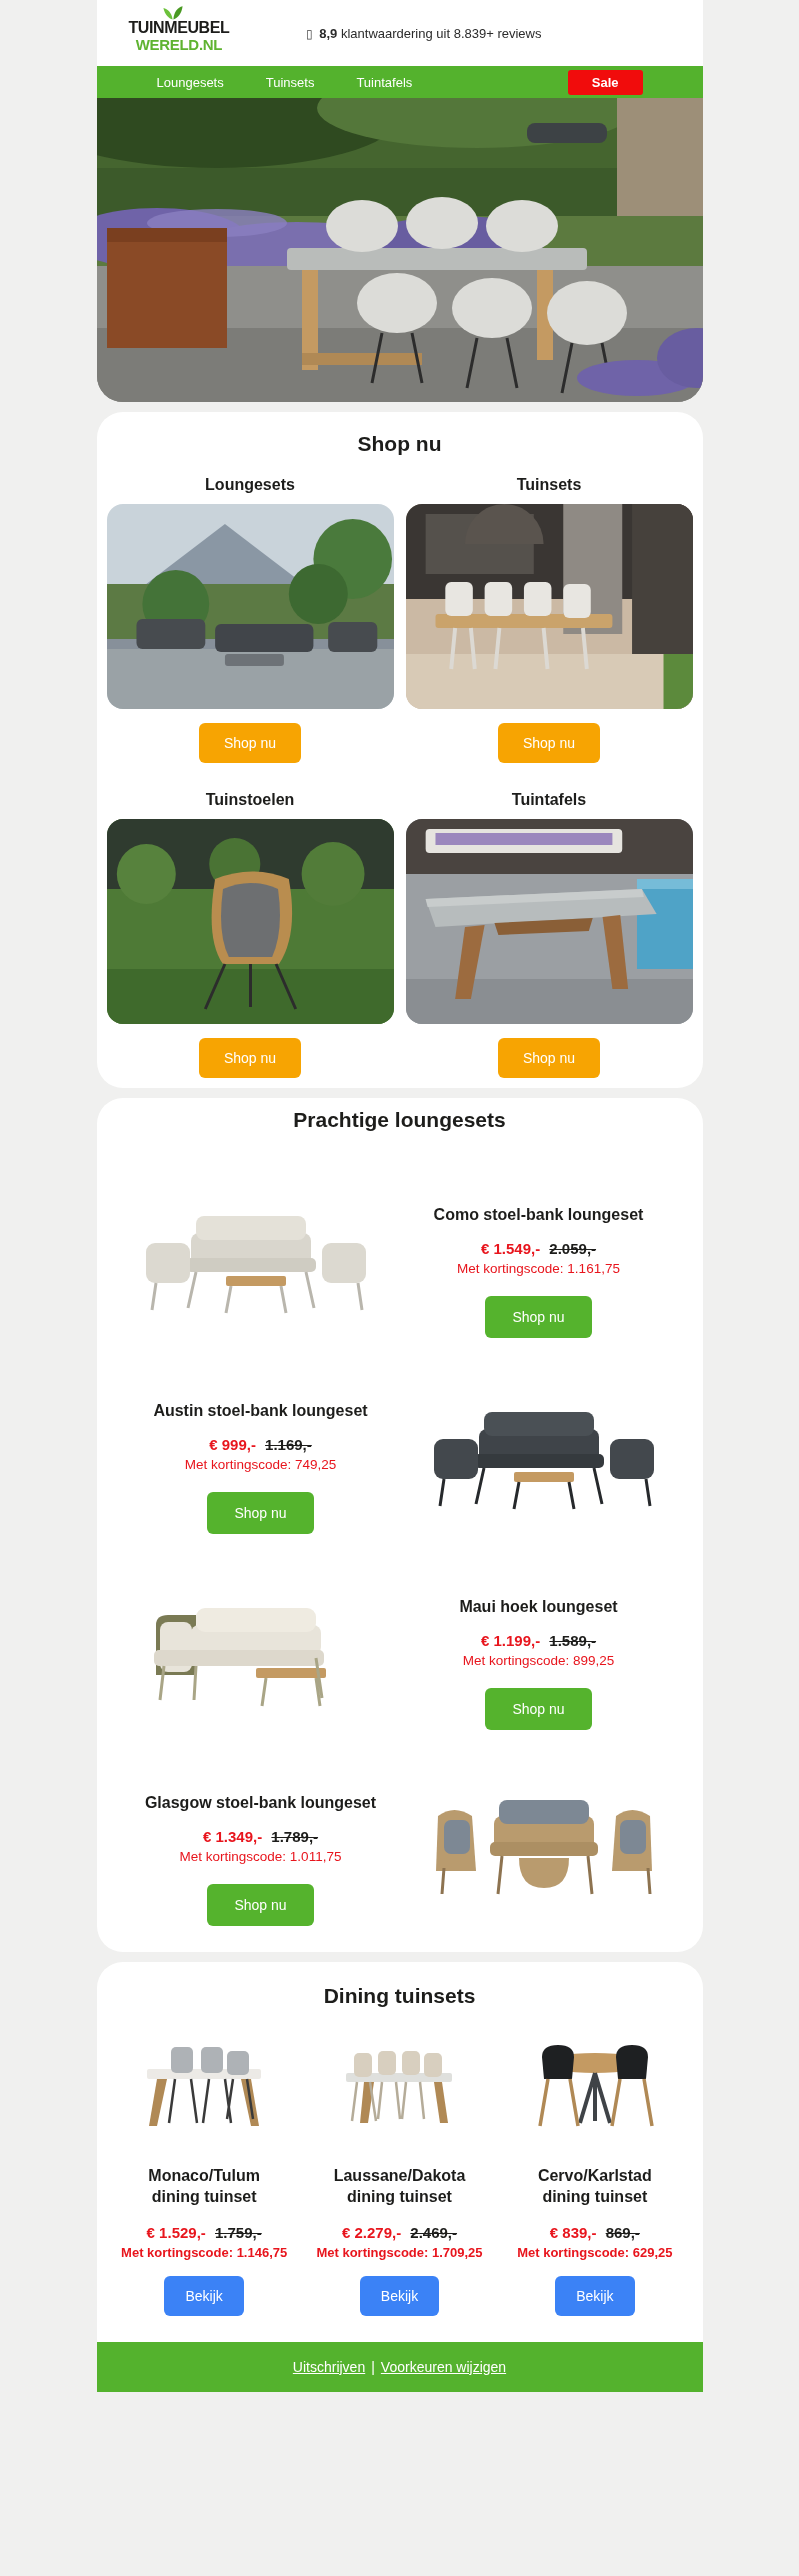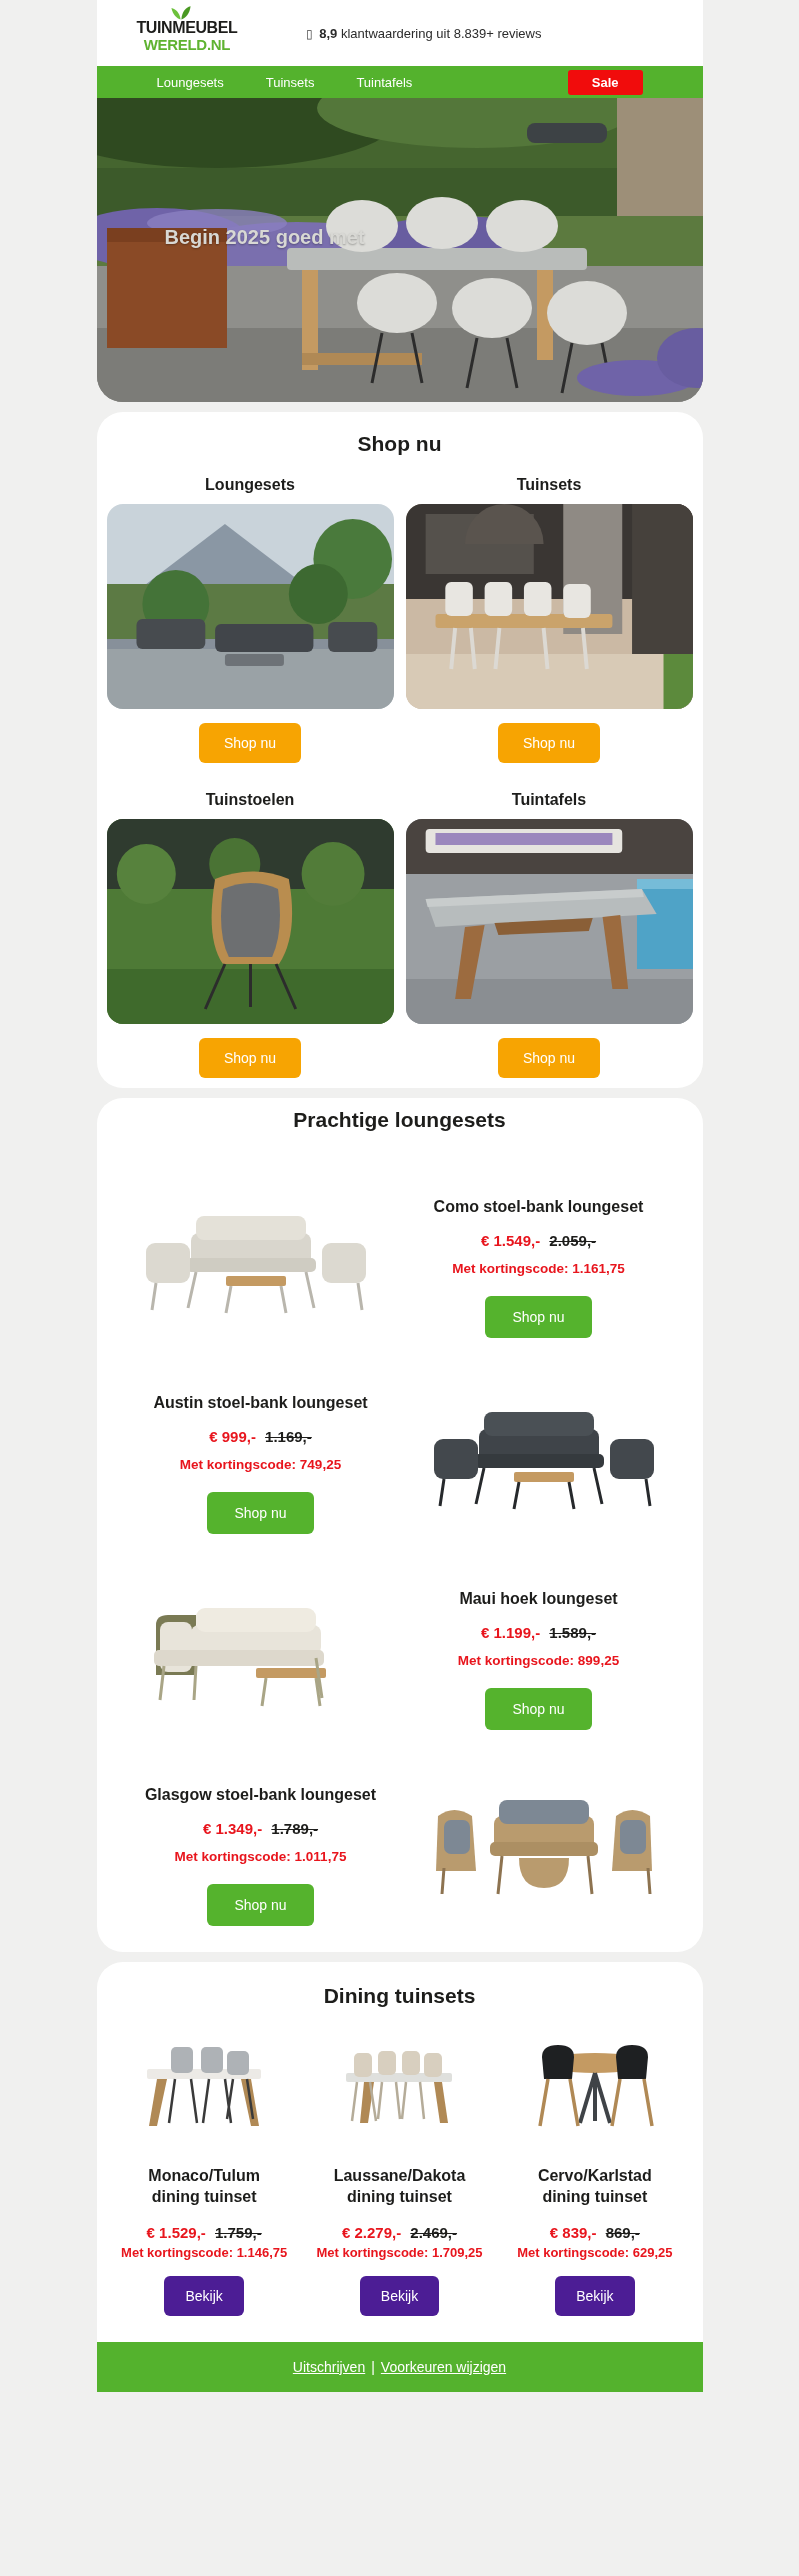--- a/index.html
+++ b/index.html
@@ -4,21 +4,21 @@
 <style>
   * { margin:0; padding:0; box-sizing:border-box; }
   body { background:#f0f0ef; font-family:"Liberation Sans", sans-serif; }
   .page { width:799px; height:2576px; margin:0 auto; background:#f0f0ef; overflow:hidden; }
   .content { width:606px; margin:0 auto; }
 
   
   .top-card { background:#fff; border-radius:0 0 26px 26px; overflow:hidden; }
 
   .hdr { position:relative; height:66px; background:#fff; }
-  .logo { position:absolute; left:40px; top:10px; text-align:center; line-height:1; cursor:pointer; }
+  .logo { position:absolute; left:32px; top:10px; text-align:center; line-height:1; cursor:pointer; }
   .logo .leaf { position:absolute; left:34px; top:-4px; width:20px; height:14px; }
   .logo-l1 { font-size:16px; font-weight:800; letter-spacing:-0.4px; color:#1d1d1b; margin-top:10px; }
   .logo-l2 { font-size:15px; font-weight:800; letter-spacing:-0.3px; color:#5fb331; margin-top:1px; }
   .rating { position:absolute; left:54%; top:50%; transform:translate(-50%,-50%); font-size:13px; color:#2b2b2b; white-space:nowrap; }
   .rating .tofu { font-size:12px; color:#444; margin-right:3px; }
   .rating b { font-weight:800; }
 
   .nav { height:32px; background:#54b22d; display:flex; align-items:center; padding:0 60px; gap:42px; }
   .nav a { color:#fff; font-size:13px; text-decoration:none; cursor:pointer; }
   .sale-btn { margin-left:auto; background:#f10c0c; color:#fff; font-size:13px; font-weight:700; padding:5px 24px; border-radius:3px; cursor:pointer; }
@@ -54,34 +54,34 @@
   .lounge-card h2 { margin-bottom:10px; }
   .product-row { display:flex; align-items:flex-end; min-height:196px; }
   .product-row.reverse { flex-direction:row-reverse; }
   .p-image { width:278px; display:flex; justify-content:center; align-items:center; cursor:pointer; }
   .p-image svg { width:240px; height:150px; display:block; }
   .p-info { flex:1; text-align:center; }
   .p-info h3 { font-size:16px; font-weight:800; color:#1d1d1b; margin-bottom:16px; }
   .price-line { font-size:15px; font-weight:800; }
   .price-new { color:#e8151d; }
   .price-old { color:#1d1d1b; text-decoration:line-through; margin-left:5px; }
-  .discount { margin-top:12px; font-size:13.5px; font-weight:700; color:#e8151d; }
+  .discount { margin-top:4px; font-size:13.5px; font-weight:400; color:#e8151d; }
   .btn-green { display:inline-block; margin-top:20px; background:#55b32d; color:#fff; font-size:14px; padding:13px 27px; border-radius:6px; cursor:pointer; }
 
   
   .dining-card { border-radius:26px 26px 0 0; padding:22px 16px 26px; }
   .dining-card h2 { margin-bottom:20px; }
   .dine-grid { display:grid; grid-template-columns:1fr 1fr 1fr; column-gap:12px; }
   .dine-cell { text-align:center; }
   .dine-img { height:118px; display:flex; justify-content:center; align-items:center; margin-bottom:20px; cursor:pointer; }
   .dine-img svg { width:150px; height:112px; display:block; }
   .dine-name { font-size:16px; font-weight:800; color:#1d1d1b; line-height:1.3; }
   .dine-price { margin-top:16px; font-size:15px; font-weight:800; }
   .dine-discount { margin-top:4px; font-size:13px; font-weight:800; color:#e8151d; }
-  .btn-bekijk { display:inline-block; margin-top:16px; background:#4c1d95; color:#fff; font-size:14px; padding:12px 21px; border-radius:6px; cursor:pointer; }
+  .btn-bekijk { display:inline-block; margin-top:16px; background:#3b82f6; color:#fff; font-size:14px; padding:12px 21px; border-radius:6px; cursor:pointer; }
 
   
   .footer { height:50px; background:#54b22d; display:flex; align-items:center; justify-content:center; gap:6px; color:#fff; font-size:14px; }
   .footer a { color:#fff; text-decoration:underline; cursor:pointer; }
 </style>
 </head>
 <body>
 
 <div class="page">
   <div class="content">
@@ -146,21 +146,20 @@
           </g>
           <g stroke="#2c2c2c" stroke-width="3" fill="none">
             <path d="M285 235 L275 285 M315 235 L325 285"></path>
             <path d="M380 240 L370 290 M410 240 L420 290"></path>
             <path d="M475 245 L465 295 M505 245 L515 295"></path>
           </g>
           <ellipse cx="540" cy="280" rx="60" ry="18" fill="#6f63a8"></ellipse>
           <ellipse cx="600" cy="260" rx="40" ry="30" fill="#685da0"></ellipse>
         </svg>
         <div class="hero-text">
-          <div class="hero-sub">Begin 2025 goed met</div>
         </div>
       </div>
 
 
     </div>
 
     <div class="card shop-card">
       <h2>Shop nu</h2>
       <div class="cat-grid">
 

